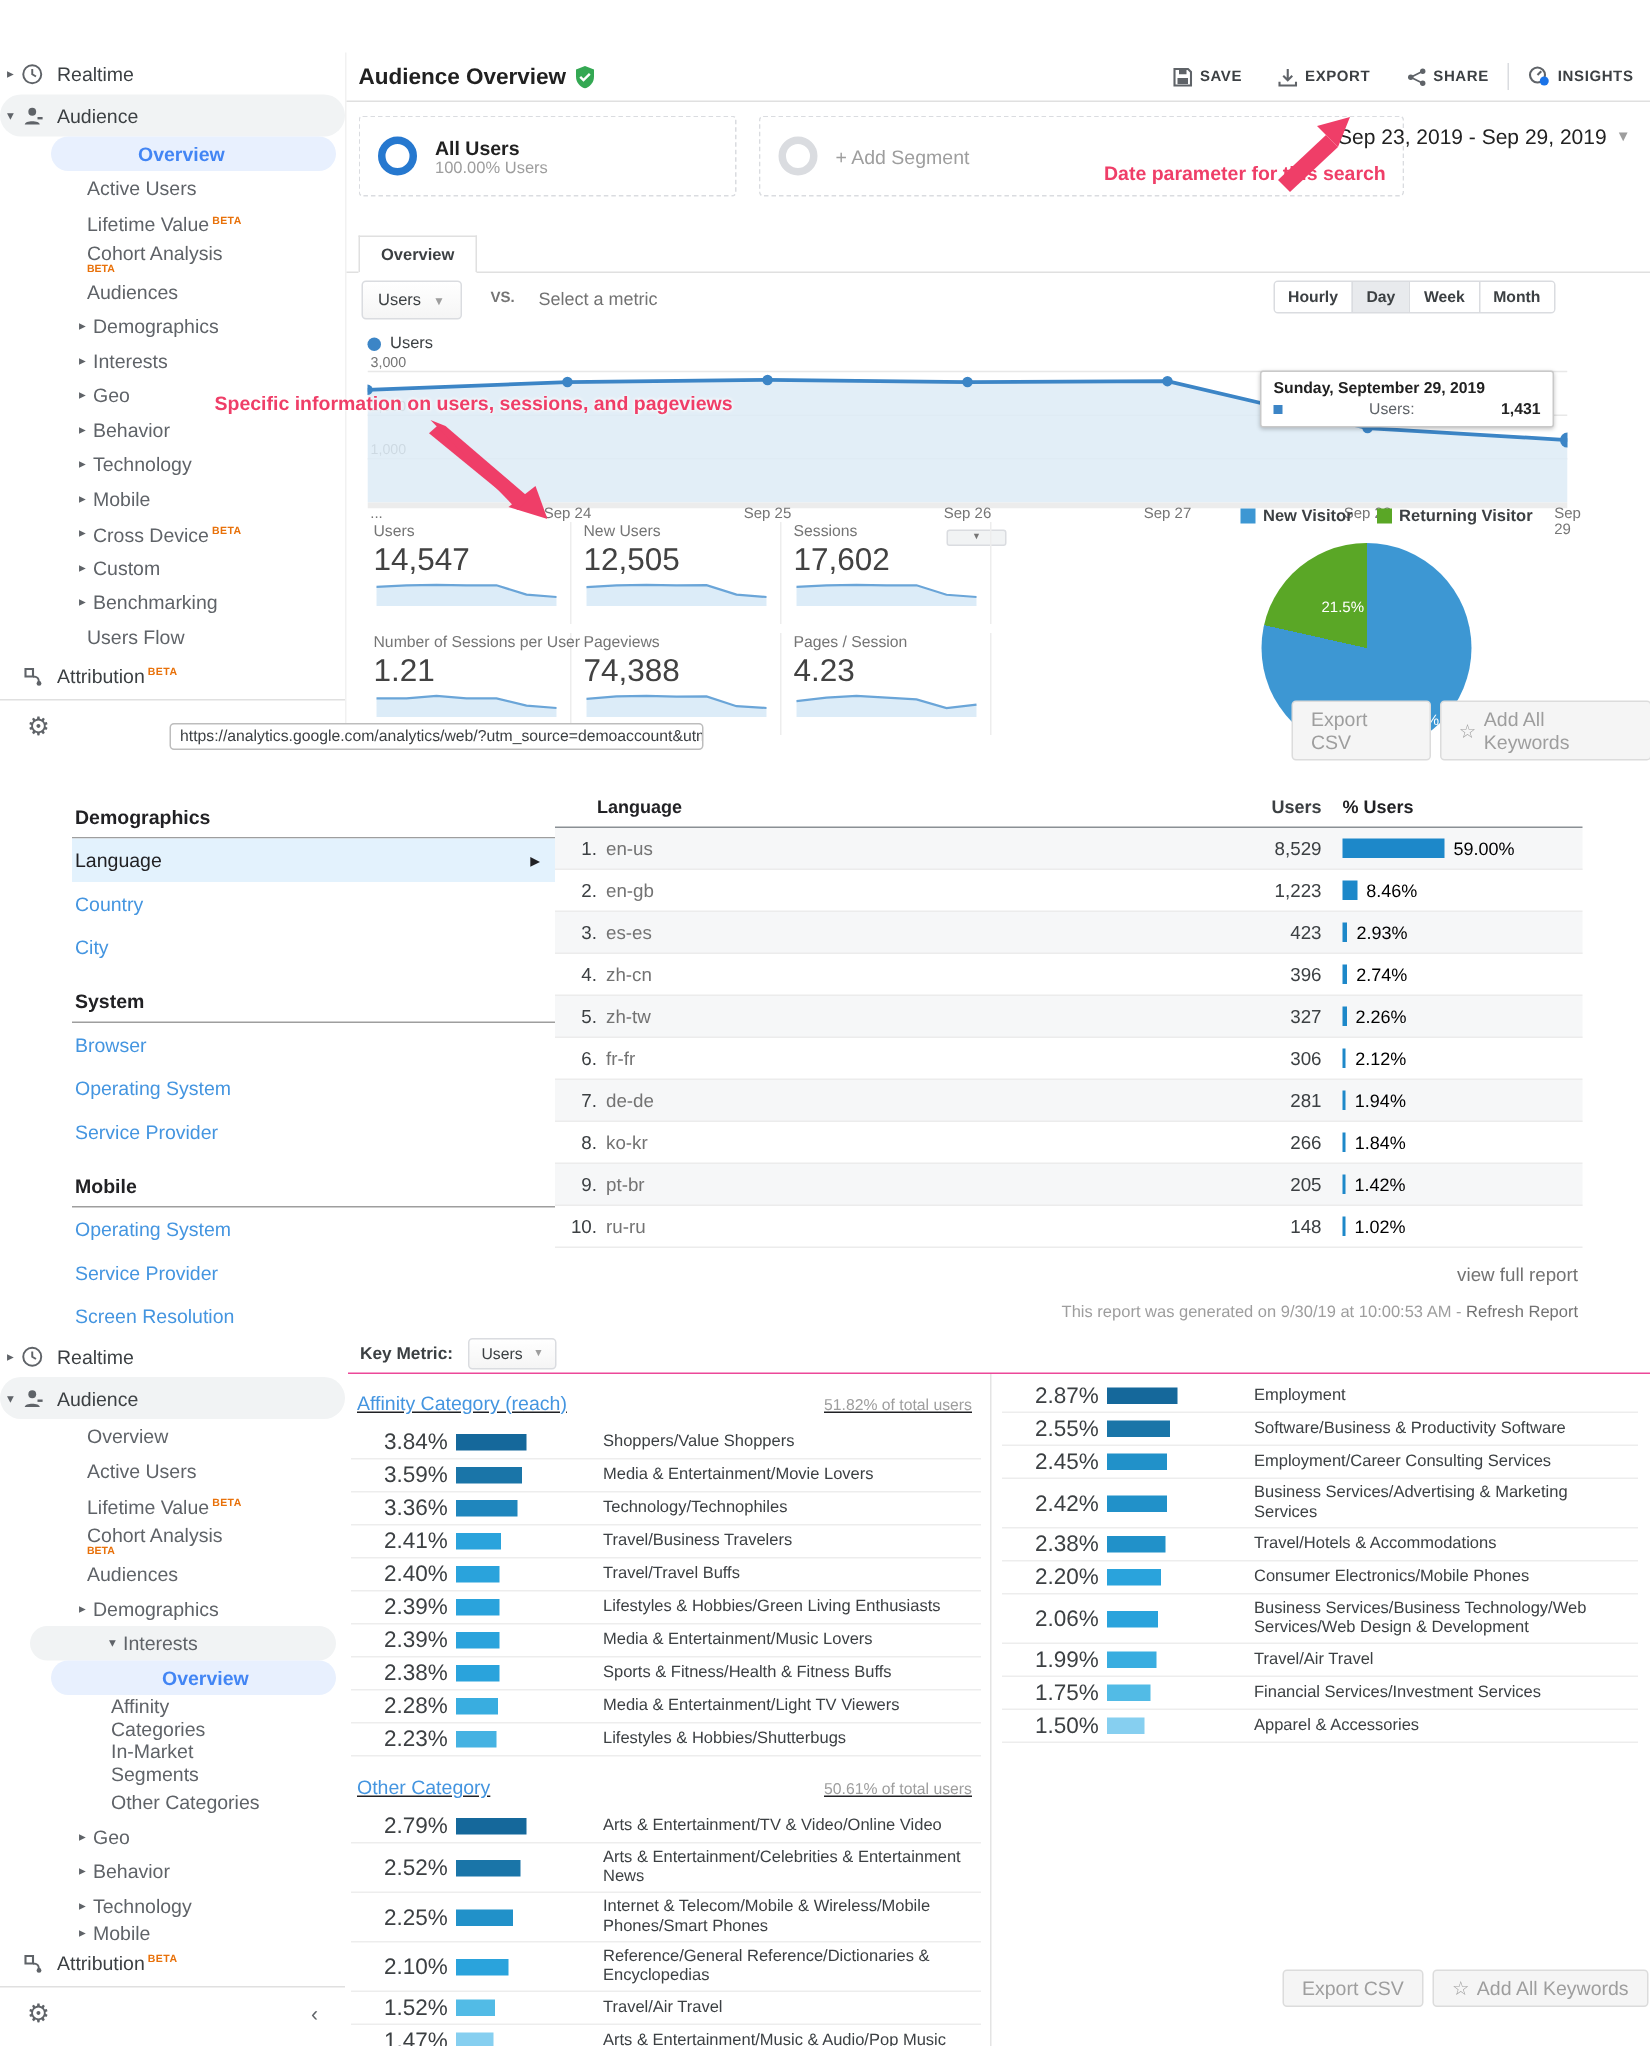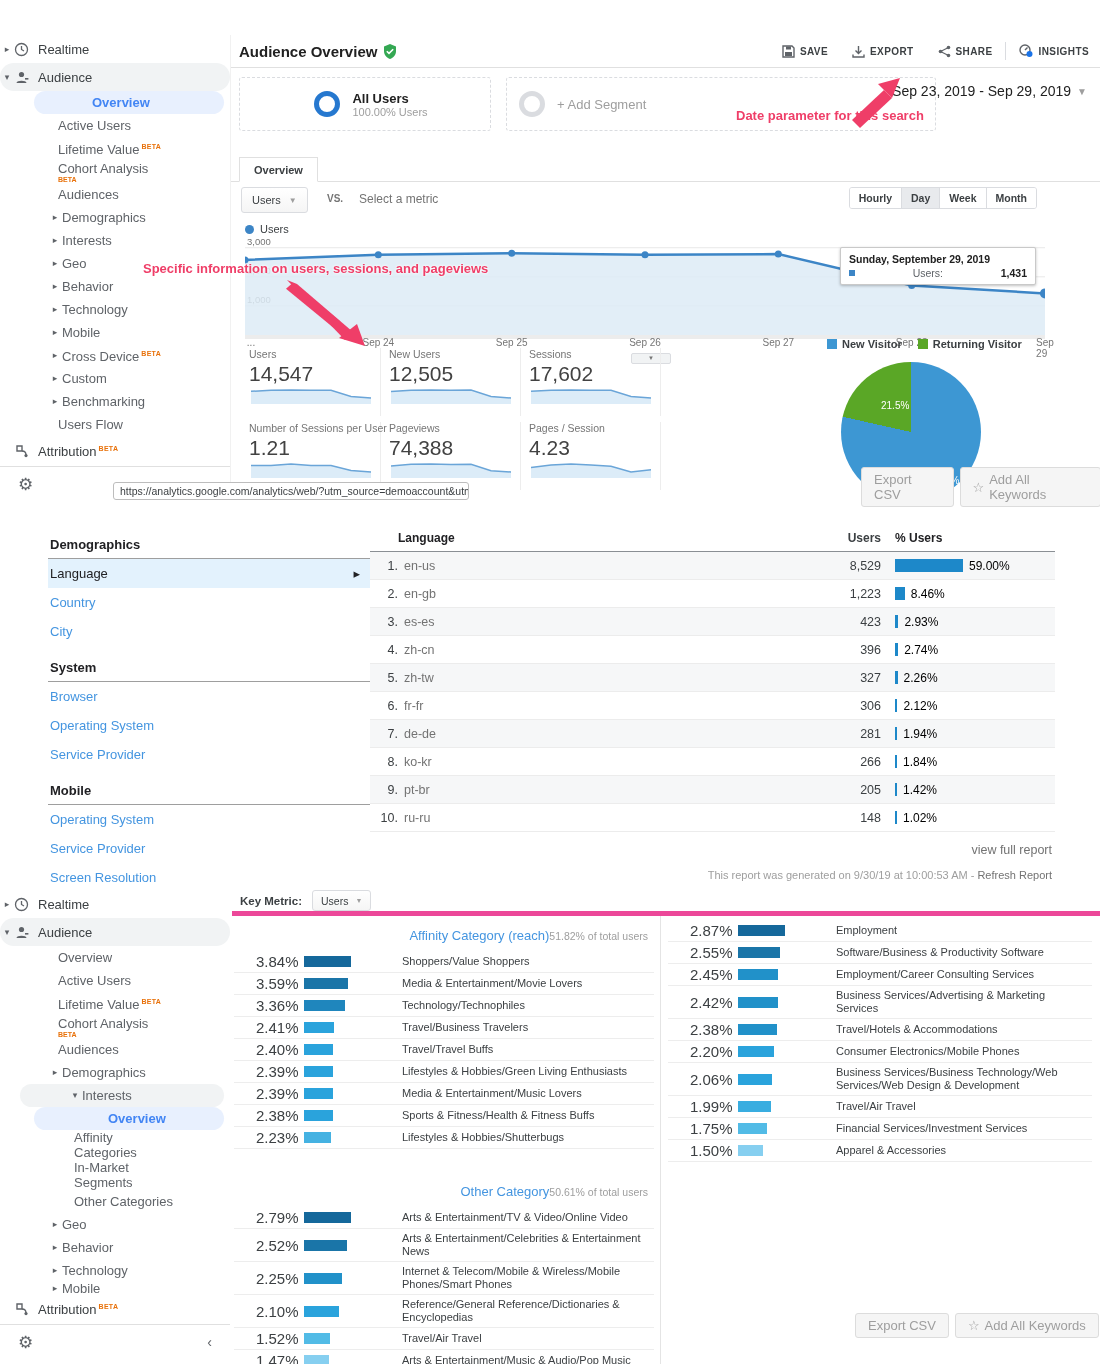--- a/index.html
+++ b/index.html
@@ -101,27 +101,27 @@
   .lt-code{flex:1;}
   .lt-users{width:70px;text-align:right;color:#3c4043;}
   .lt-bar-zone{width:160px;display:flex;align-items:center;padding-left:14px;gap:6px;}
   .lt-bar{height:13px;background:#1d88c9;}
   .lt-pct{color:#000000;font-size:12px;}
   .view-full{position:absolute;right:48px;top:318px;font-size:12.5px;}
   .gen-line{position:absolute;right:48px;top:344px;font-size:11px;color:#9e9e9e;}
   
   .section-c{position:absolute;top:890px;left:0;width:1100px;height:474px;}
   .content-c{position:absolute;left:232px;top:0;width:868px;height:474px;}
-  .km-bar{position:absolute;left:0;top:0;width:100%;height:26px;border-bottom:5px solid #ec4899;
+  .km-bar{position:absolute;left:0;top:0;width:100%;height:26px;border-bottom:1px solid #ec4899;
           display:flex;align-items:center;gap:10px;padding-left:8px;box-sizing:border-box;font-size:11.5px;color:#3c4043;font-weight:bold;}
   .km-dd{height:19px;padding:0 8px;border:1px solid #dadce0;border-radius:3px;background:linear-gradient(#fff,#f5f5f5);
          font-size:10.5px;font-weight:normal;display:flex;align-items:center;gap:7px;cursor:pointer;}
   .col-divider{position:absolute;left:428px;top:26px;width:1px;height:448px;background:#e4e4e4;}
   .cat-card{position:absolute;background:#fff;}
-  .cc-head{display:flex;justify-content:flex-end;align-items:baseline;padding:8px 6px 8px 4px;}
+  .cc-head{display:flex;justify-content:space-between;align-items:baseline;padding:8px 6px 8px 4px;text-decoration:underline;}
   .cc-title{font-size:13px;color:#4495e0;cursor:pointer;}
   .cc-share{font-size:10.5px;color:#9e9e9e;}
   .cc-row{display:flex;align-items:center;border-bottom:1px solid #ededed;padding:2px 0;min-height:17px;}
   .cc-pct{width:48px;padding-left:22px;font-size:15px;color:#3c4043;flex:0 0 48px;}
   .cc-barzone{width:88px;flex:0 0 88px;}
   .cc-bar{height:11px;}
   .cc-label{flex:1;font-size:11px;color:#3c4043;line-height:13px;padding:1px 4px 1px 10px;}
   .bottom-btns{position:absolute;left:855px;top:1313px;display:flex;gap:6px;z-index:3;}
   svg{display:block;}
 </style>
@@ -286,21 +286,21 @@
                   <circle cx="7" cy="6" r="5" fill="none" stroke="#5f6368" stroke-width="1.4"></circle>
                   <path d="M7 6 L9.5 3.5" stroke="#5f6368" stroke-width="1.4"></path>
                   <circle cx="11.5" cy="10" r="3" fill="#1a73e8"></circle>
                 </svg>
               </div>
               <div>INSIGHTS</div>
             </div>
           </div>
       </div>
 
-      <div class="seg-card" style="left:8px;width:250px;justify-content:center;">
+      <div class="seg-card" style="left:8px;width:250px;">
         <span class="ring"></span>
         <div>
           <div class="seg-title">All Users</div>
           <div class="seg-sub">100.00% Users</div>
         </div>
       </div>
       <div class="seg-card" style="left:275px;width:428px;">
         <span class="ring gray-ring"></span>
         <span class="add-seg-label">+ Add Segment</span>
       </div>
@@ -756,20 +756,27 @@
             <div class="cc-label">Media &amp; Entertainment/Music Lovers</div>
           </div>
           <div class="cc-row">
             <div class="cc-pct">2.38%</div>
             <div class="cc-barzone">
               <div class="cc-bar" style="width: 29.1px; background: rgb(42, 163, 220);"></div>
             </div>
             <div class="cc-label">Sports &amp; Fitness/Health &amp; Fitness Buffs</div>
           </div>
           <div class="cc-row">
+            <div class="cc-pct">2.28%</div>
+            <div class="cc-barzone">
+              <div class="cc-bar" style="width: 27.9px; background: rgb(57, 173, 224);"></div>
+            </div>
+            <div class="cc-label">Media &amp; Entertainment/Light TV Viewers</div>
+          </div>
+          <div class="cc-row">
             <div class="cc-pct">2.23%</div>
             <div class="cc-barzone">
               <div class="cc-bar" style="width: 27.3px; background: rgb(69, 178, 226);"></div>
             </div>
             <div class="cc-label">Lifestyles &amp; Hobbies/Shutterbugs</div>
           </div>
         </div>
       <div class="cat-card" id="card-inmarket" style="left:436px;top:30px;width:424px;">
           <div class="cc-row">
             <div class="cc-pct">2.87%</div>

